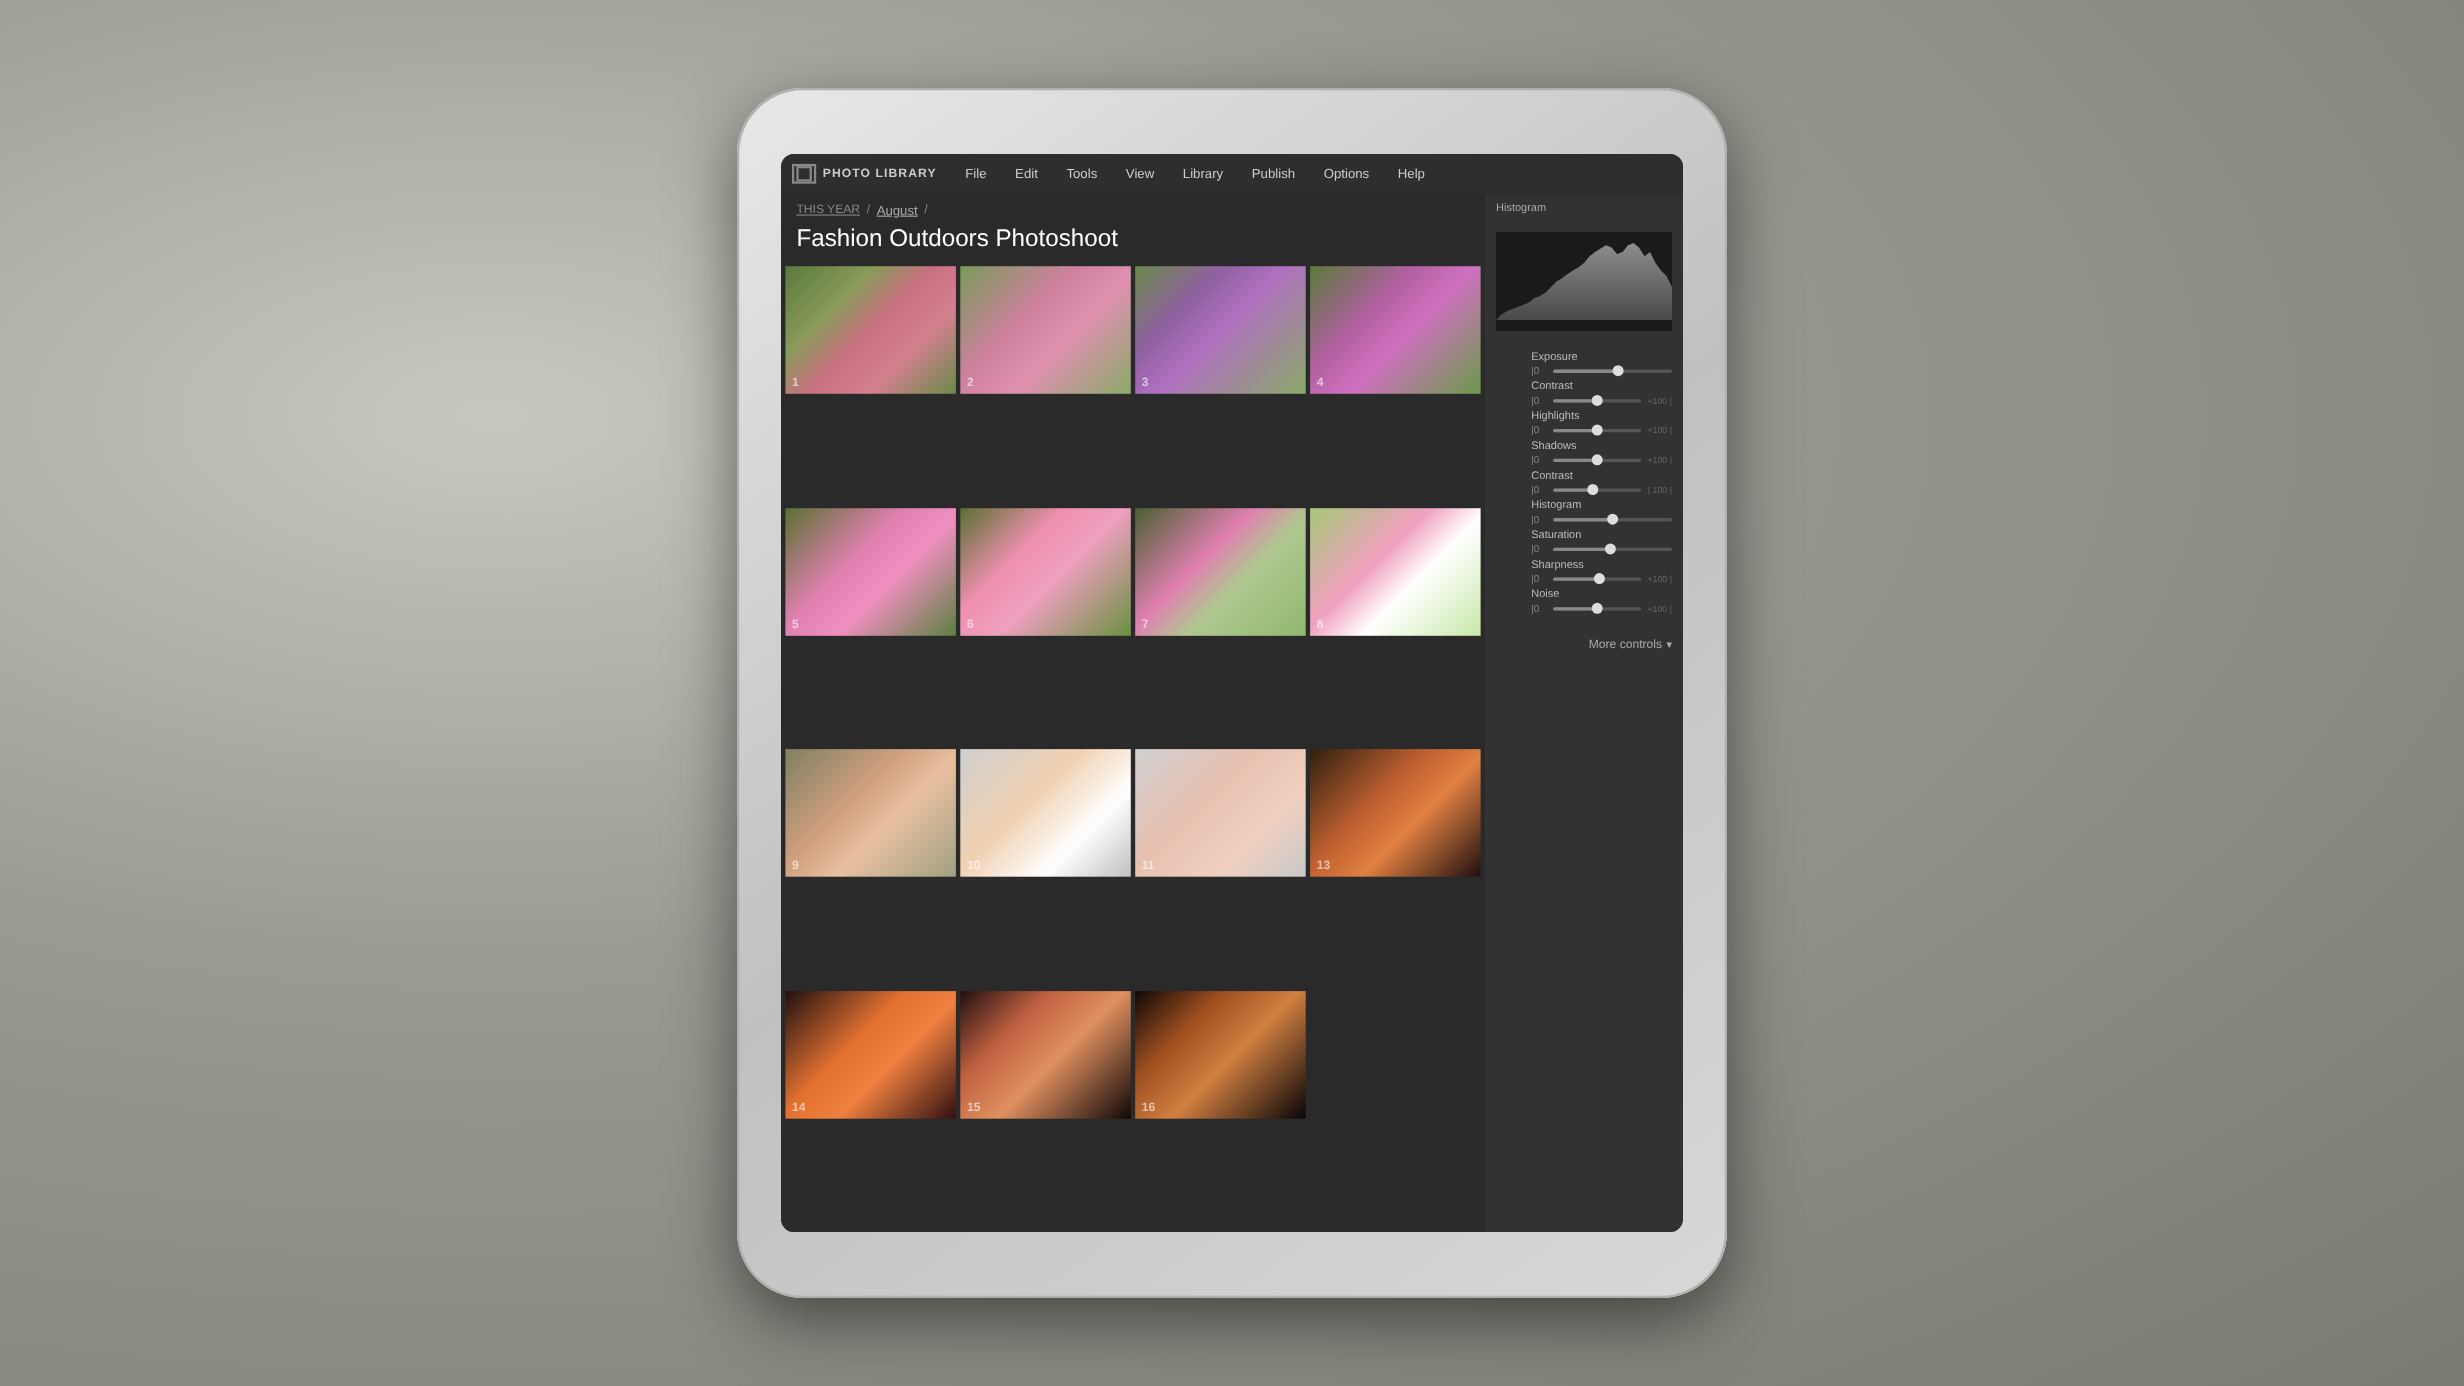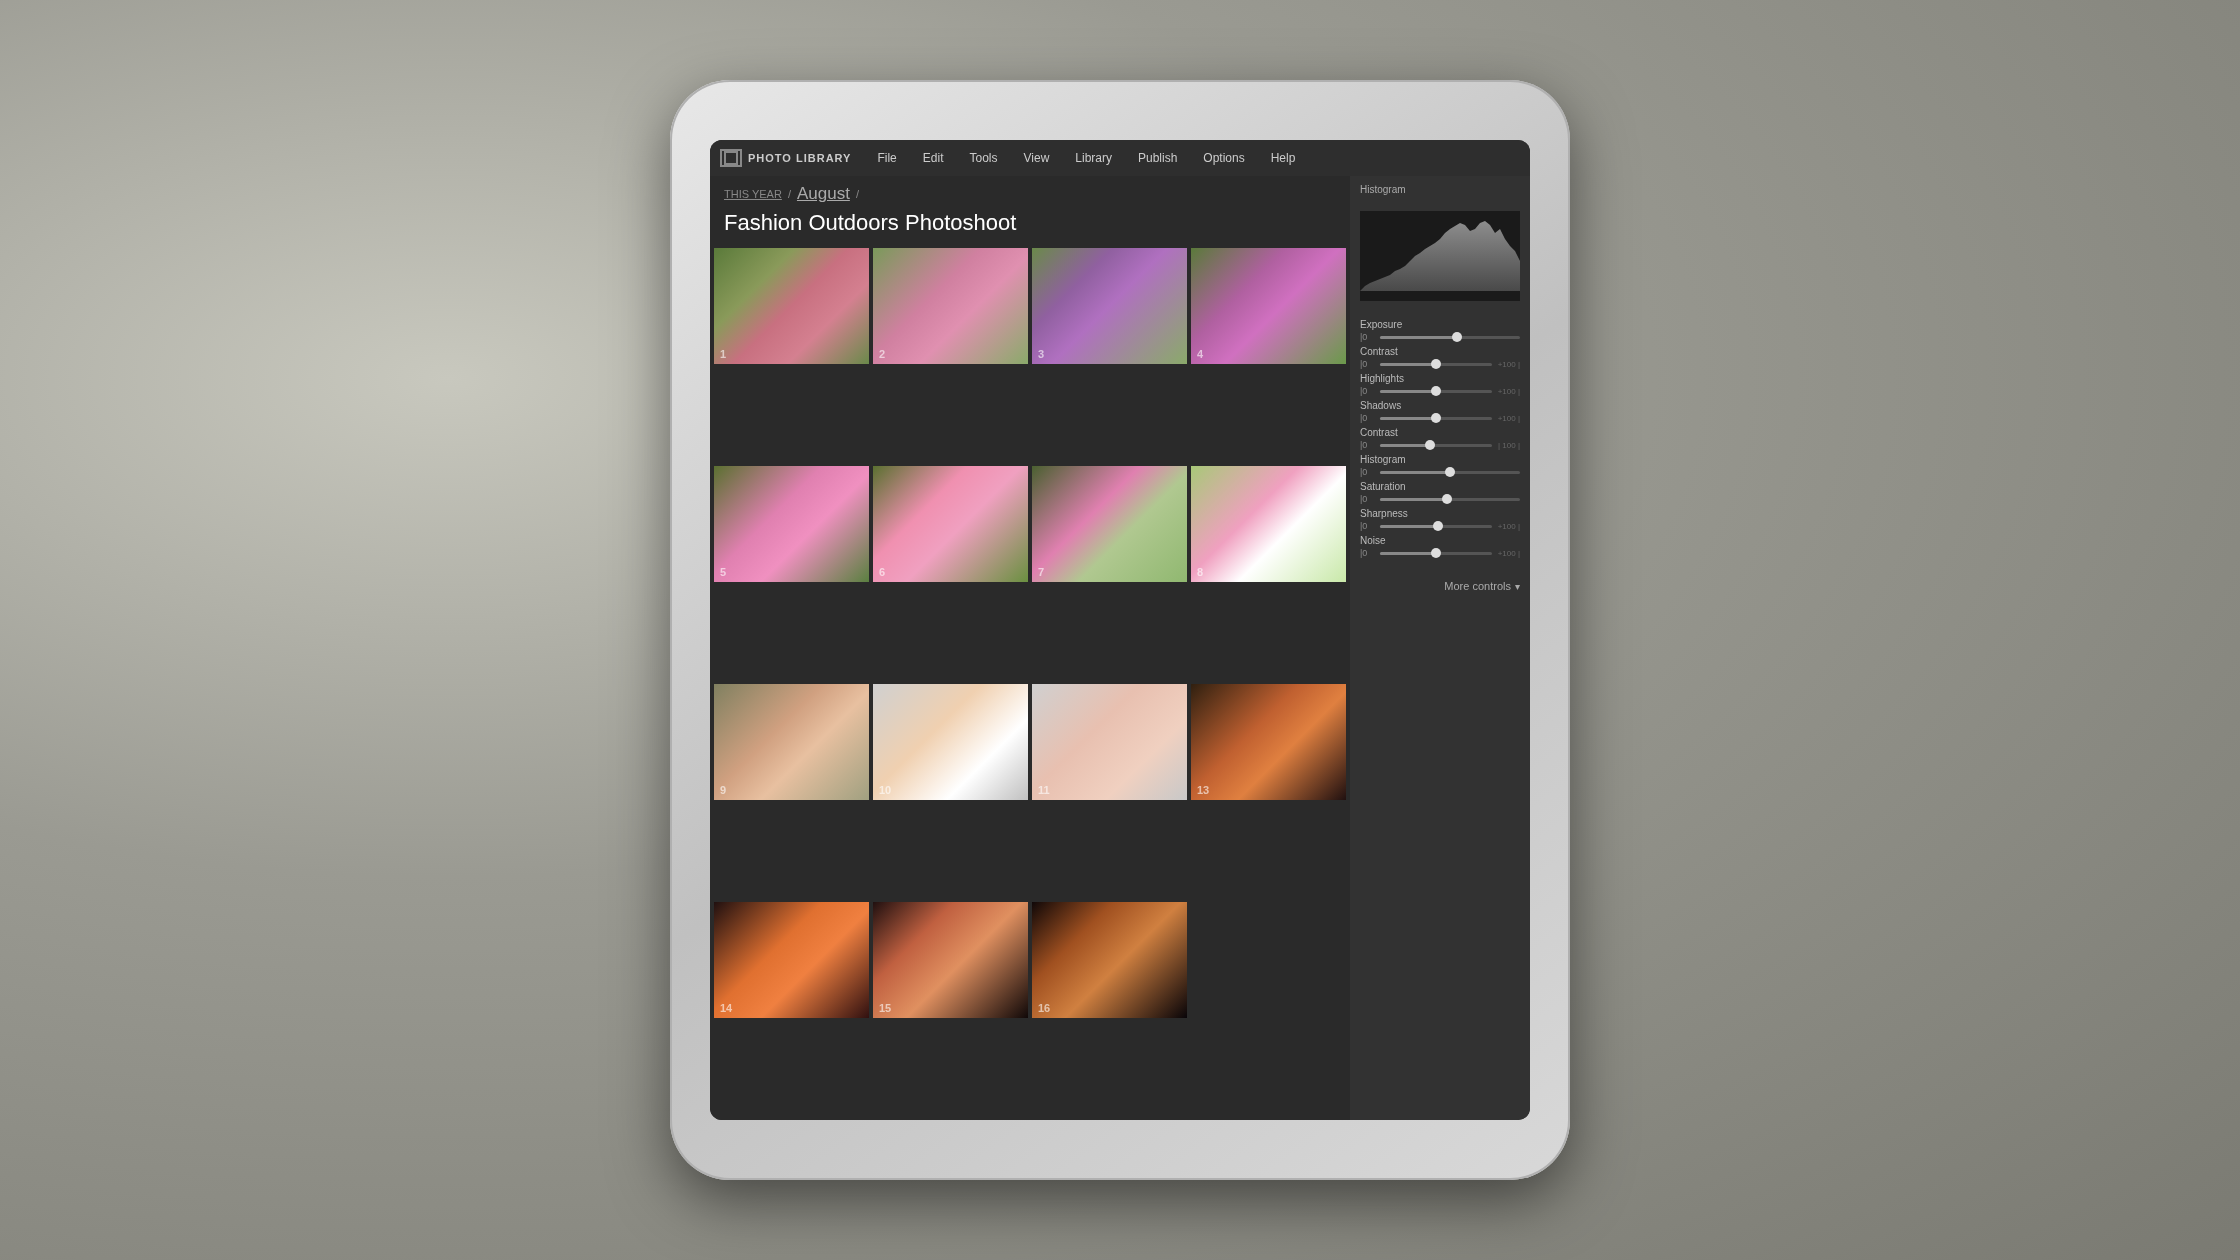--- a/index.html
+++ b/index.html
@@ -118,21 +118,21 @@
       cursor: pointer;
     }
 
     .breadcrumb-separator {
       color: #888;
       font-size: 11px;
     }
 
     .breadcrumb-current {
       color: #aaa;
-      font-size: 17px;
+      font-size: 12px;
       text-decoration: underline;
       cursor: pointer;
     }
 
     .page-title {
       color: #fff;
       font-size: 22px;
       font-weight: 300;
       padding: 2px 14px 8px;
     }
@@ -209,20 +209,21 @@
       margin-bottom: 2px;
     }
 
     .histogram-svg {
       width: 100%;
       height: 80px;
     }
 
     .adjust-group {
       margin-bottom: 4px;
+      margin-left: 32px;
     }
 
     .adjust-label {
       color: #bbb;
       font-size: 10px;
       margin-bottom: 2px;
     }
 
     .slider-row {
       display: flex;

